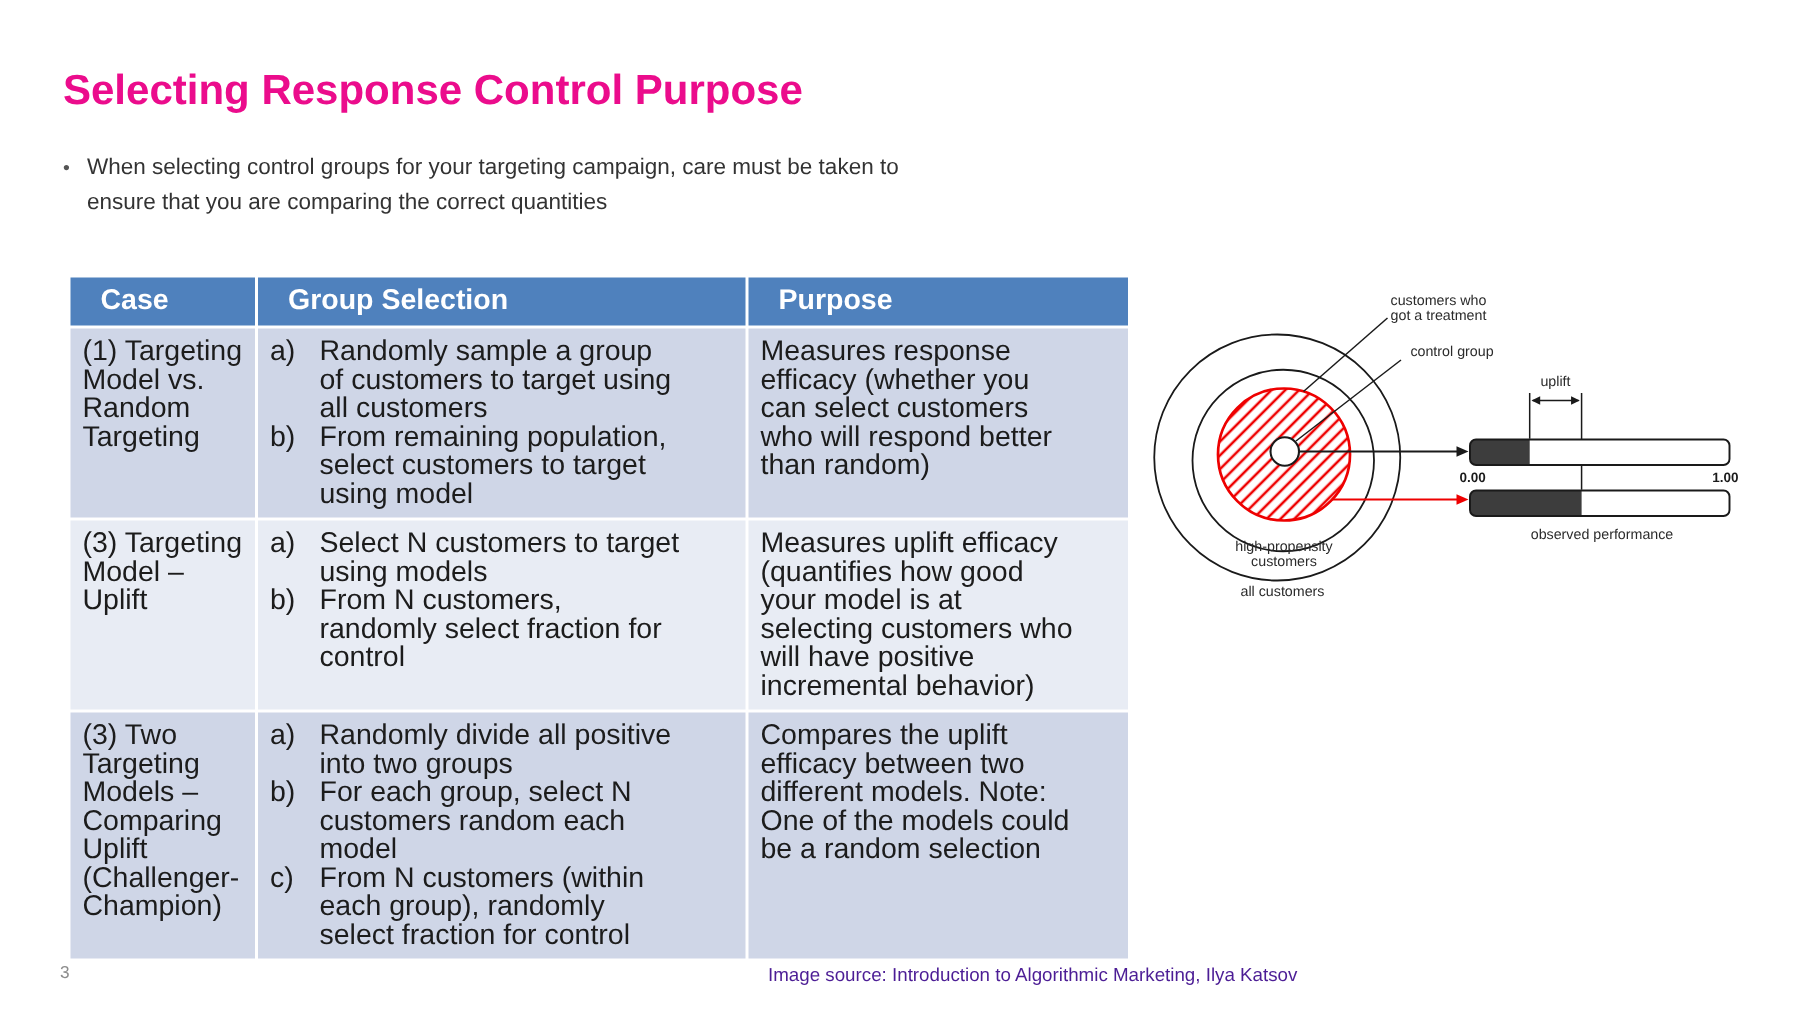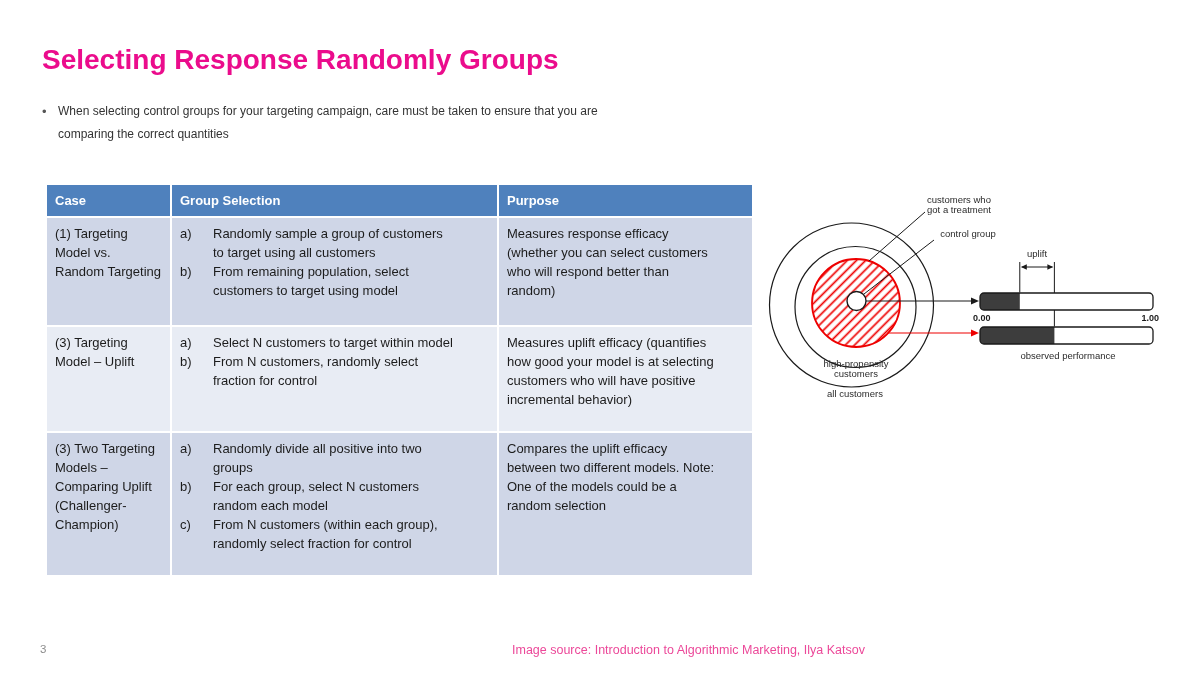--- a/index.html
+++ b/index.html
@@ -8,35 +8,35 @@
     position:relative; width:1200px; height:675px; background:#fff;
     font-family:"Liberation Sans", sans-serif; overflow:hidden; color:#1c1c1c;
   }
   .slide-title {
     position:absolute; left:42px; top:44px;
     font-size:28px; font-weight:bold; color:var(--title, #EB0C8C);
     letter-spacing:0px; white-space:nowrap;
   }
   .bullet-block { position:absolute; left:42px; top:100px; width:610px; display:flex; }
   .bullet-marker { font-size:13px; color:#555; padding-top:4px; width:16px; flex:none; }
-  .bullet-text { font-size:12px; line-height:23px; color:#333; width:575px; }
+  .bullet-text { font-size:15px; line-height:23px; color:#333; width:575px; }
 
   .data-table {
     position:absolute; left:45px; top:183px;
     border-collapse:separate; border-spacing:2px;
     table-layout:fixed;
   }
   .data-table th {
     background:var(--table-header-bg, #4F81BD); color:var(--table-header-text, #FFFFFF);
-    font-size:13px; font-weight:bold; text-align:left;
-    padding:5px 8px; height:31px; vertical-align:middle;
+    font-size:19px; font-weight:bold; text-align:left;
+    padding:5px 20px; height:31px; vertical-align:middle;
   }
   .data-table td {
     vertical-align:top; padding:6px 8px;
-    font-size:13px; line-height:19px; color:#1c1c1c;margin-left:44px;
+    font-size:19px; line-height:19px; color:#1c1c1c;margin-left:44px;
   }
   tr.band-odd td  { background:var(--row-odd-bg, #CFD6E7); }
   tr.band-even td { background:var(--row-even-bg, #E8ECF4); }
   tr.row-1 { height:107px; } tr.row-2 { height:104px; } tr.row-3 { height:142px; }
   .step { display:flex; }
   .step-marker { width:33px; flex:none; }
   .step-text { max-width:240px; }
   .purpose-text { max-width:212px; }
 
   .diagram-svg { position:absolute; left:760px; top:185px; }
@@ -46,28 +46,28 @@
   .red-stroke { stroke:var(--hatch-red, #EE0000); }
   .red-fill { fill:var(--hatch-red, #EE0000); }
   #hatch path { stroke:var(--hatch-red, #EE0000); }
   #bar-top-fill, #bar-bottom-fill { fill:var(--bar-fill-dark, #3D3D3D); }
 
   .diagram-caption {
     position:absolute; left:760px; top:413px; width:440px;
     text-align:center; font-size:20px; color:#161616;
   }
   .page-number { position:absolute; left:40px; top:643px; font-size:11.5px; color:#8C8C8C; }
-  .source-note { position:absolute; left:512px; top:643px; font-size:12.5px; color:#ec4899; white-space:nowrap; }
+  .source-note { position:absolute; left:512px; top:643px; font-size:12.5px; color:#4c1d95; white-space:nowrap; }
 </style>
 </head>
 <body>
 
 <div class="slide">
 
-  <h1 class="slide-title">Selecting Response Randomly Groups</h1>
+  <h1 class="slide-title">Selecting Response Control Purpose</h1>
 
   <div class="bullet-block">
     <span class="bullet-marker">•</span>
     <p class="bullet-text">When selecting control groups for your targeting campaign, care must be taken to ensure that you are comparing the correct quantities</p>
   </div>
 
   <table class="data-table">
     <colgroup>
         <col style="width:123px">
         <col style="width:325px">
@@ -95,21 +95,21 @@
         </td>
         <td>
             <div class="purpose-text">Measures response efficacy (whether you can select customers who will respond better than random)</div>
           </td>
       </tr>
       <tr class="band-even row-2">
         <td>(3) Targeting Model – Uplift</td>
         <td>
           <div class="step">
             <span class="step-marker">a)</span>
-            <span class="step-text">Select N customers to target within model</span>
+            <span class="step-text">Select N customers to target using models</span>
           </div>
           <div class="step">
             <span class="step-marker">b)</span>
             <span class="step-text">From N customers, randomly select fraction for control</span>
           </div>
         </td>
         <td>
             <div class="purpose-text">Measures uplift efficacy (quantifies how good your model is at selecting customers who will have positive incremental behavior)</div>
           </td>
       </tr>

